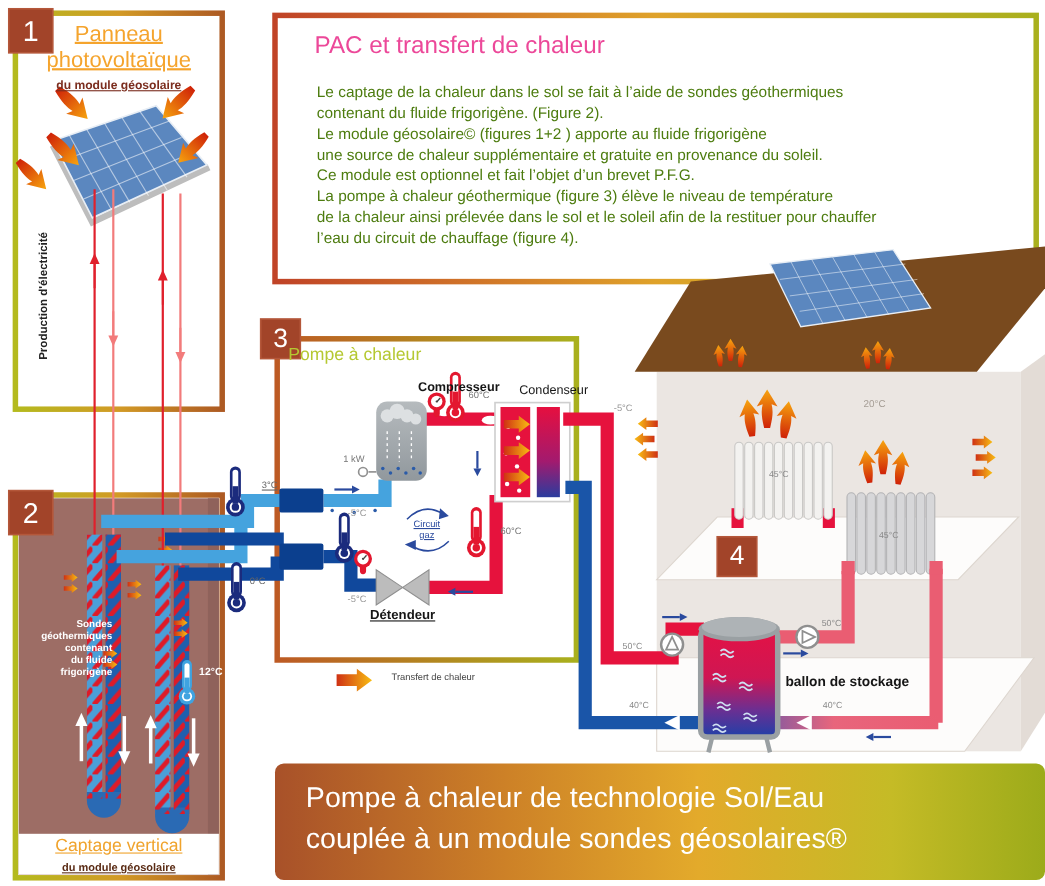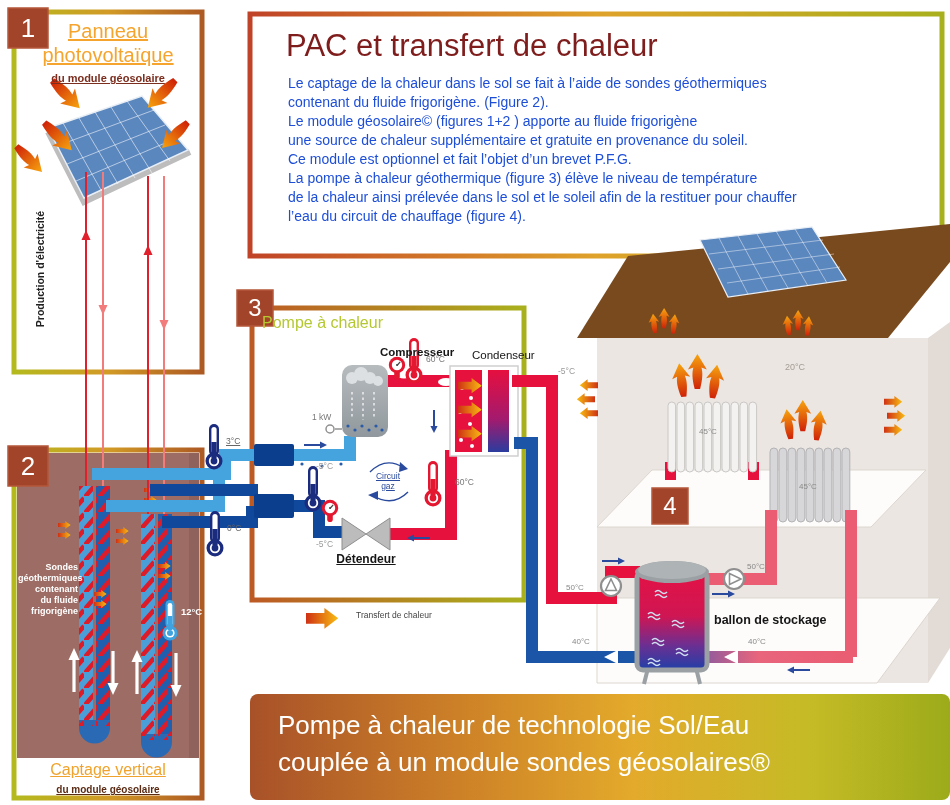--- a/index.html
+++ b/index.html
@@ -423,35 +423,35 @@
 <rect x="652" y="488" width="36" height="36" fill="#a24429" stroke="#b4573a" stroke-width="1.5"></rect>
 </svg>
 
 <div class="t num" style="left:10px;top:10px;width:36px;height:36px;line-height:36px;font-size:26px;">1</div>
 <div class="t ctr" style="left:14px;top:20px;width:188px;font-size:20px;color:#f5a42d;">Panneau</div>
 <div class="t ctr" style="left:14px;top:44px;width:188px;font-size:20px;color:#f5a42d;">photovoltaïque</div>
 <div class="t ctr" style="left:14px;top:72px;width:188px;font-size:11px;font-weight:bold;color:#7b2d1e;">du module géosolaire</div>
 <div class="t" style="left:-40px;top:263px;width:160px;text-align:center;font-size:10.5px;font-weight:bold;color:#222;transform:rotate(-90deg);">Production d'électricité</div>
 
 <div class="t num" style="left:10px;top:448px;width:36px;height:36px;line-height:36px;font-size:26px;">2</div>
-<div class="t" style="left:18px;top:562px;width:60px;text-align:right;font-size:9px;font-weight:bold;color:#fff;line-height:11px;white-space:normal;">
+<div class="t" style="left:18px;top:562px;width:84px;text-align:right;font-size:9px;font-weight:bold;color:#fff;line-height:11px;white-space:normal;">
   <div>Sondes</div>
   <div>géothermiques</div>
   <div>contenant</div>
   <div>du fluide</div>
   <div>frigorigène</div>
 </div>
 <div class="t" style="left:181px;top:606px;font-size:9.5px;font-weight:bold;color:#fff;">12°C</div>
-<div class="t" style="left:226px;top:436px;font-size:8.5px;color:#666;text-decoration:underline;">3°C</div>
+<div class="t" style="left:238px;top:436px;font-size:8.5px;color:#666;text-decoration:underline;">3°C</div>
 <div class="t" style="left:227px;top:523px;font-size:8.5px;color:#666;">0°C</div>
 <div class="t ctr" style="left:20px;top:761px;width:176px;font-size:16px;color:#f0a32c;">Captage vertical</div>
 <div class="t ctr" style="left:20px;top:784px;width:176px;font-size:10px;font-weight:bold;color:#5a2b14;">du module géosolaire</div>
 
-<div class="t" style="left:286px;top:28px;font-size:31px;color:#7f1d1d;">PAC et transfert de chaleur</div>
-<div class="t" style="left:288px;top:74px;font-size:14px;color:#1d4ed8;line-height:19px;">
+<div class="t" style="left:286px;top:28px;font-size:22px;color:#ec4899;">PAC et transfert de chaleur</div>
+<div class="t" style="left:288px;top:74px;font-size:14px;color:#4d7c0f;line-height:19px;">
   <div>Le captage de la chaleur dans le sol se fait à l’aide de sondes géothermiques</div>
   <div>contenant du fluide frigorigène. (Figure 2).</div>
   <div>Le module géosolaire© (figures 1+2 ) apporte au fluide frigorigène</div>
   <div>une source de chaleur supplémentaire et gratuite en provenance du soleil.</div>
   <div>Ce module est optionnel et fait l’objet d’un brevet P.F.G.</div>
   <div>La pompe à chaleur géothermique (figure 3) élève le niveau de température</div>
   <div>de la chaleur ainsi prélevée dans le sol et le soleil afin de la restituer pour chauffer</div>
   <div>l’eau du circuit de chauffage (figure 4).</div>
 </div>
 

